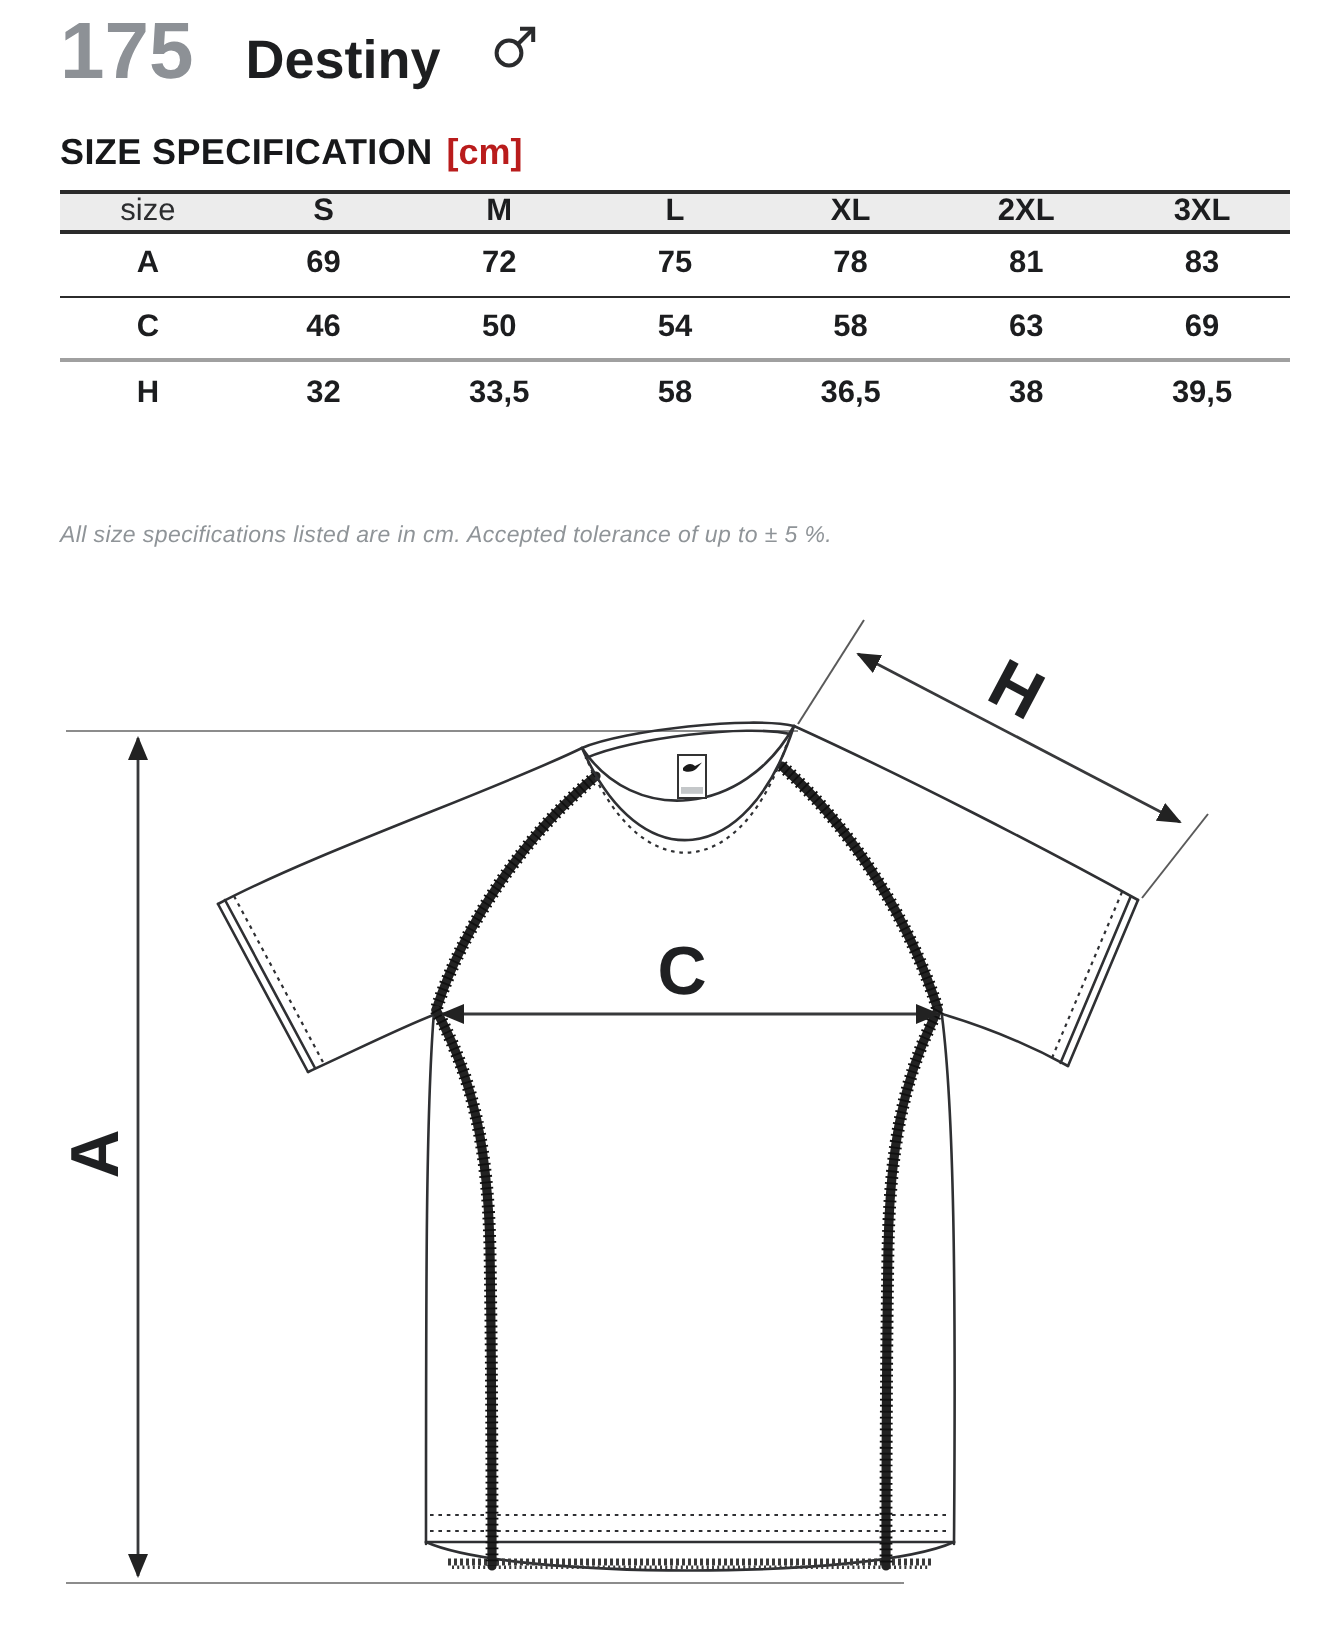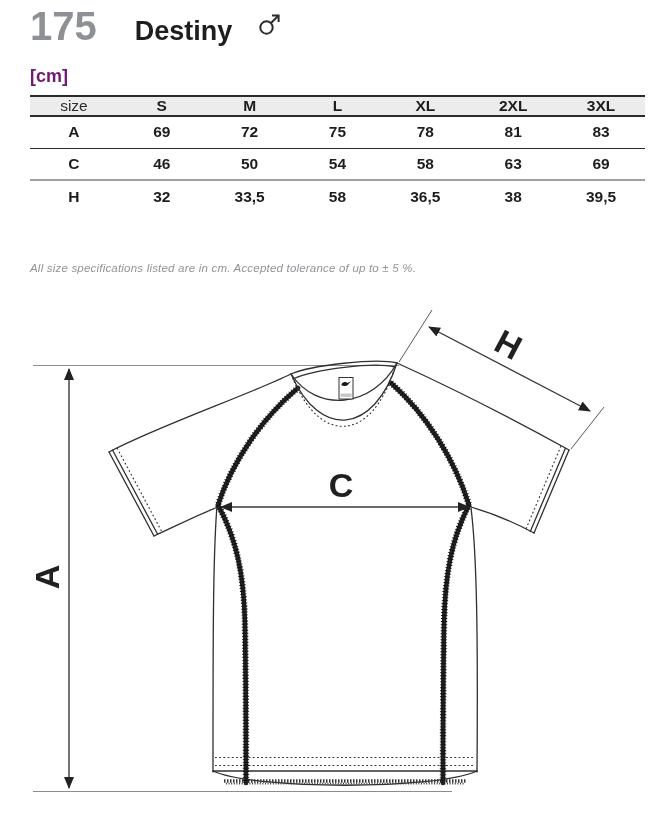--- a/index.html
+++ b/index.html
@@ -2,27 +2,27 @@
 <html><head>
 <meta charset="utf-8">
 <style>
   html,body{margin:0;padding:0;background:#fff;}
   body{width:668px;height:819px;position:relative;font-family:"Liberation Sans",sans-serif;color:#202124;overflow:hidden;}
   .abs{position:absolute;}
 
   
   .title-row{left:30px;top:6px;display:flex;align-items:baseline;gap:26px;}
   .prod-num{font-size:40px;font-weight:bold;color:#8d9196;letter-spacing:0px;line-height:1;}
-  .prod-name{font-size:27px;font-weight:bold;color:#1d1e20;line-height:1;margin-left:12px;}
+  .prod-name{font-size:27px;font-weight:bold;color:#1d1e20;line-height:1;}
   .gender{position:relative;top:-4px;}
 
   
   .section-row{left:30px;top:66px;display:flex;gap:7px;align-items:baseline;}
   .section-title{font-size:18px;font-weight:bold;color:#17181a;letter-spacing:.2px;}
-  .section-unit{font-size:18px;font-weight:bold;color:#701a75;}
+  .section-unit{font-size:18px;font-weight:bold;color:#b91c1c;}
 
   
   table.spec{left:30px;top:95px;position:absolute;width:615px;border-collapse:collapse;table-layout:fixed;
     border-top:2px solid #2b2b2b;}
   table.spec th,table.spec td{text-align:center;font-size:15.5px;padding:0;}
   table.spec thead tr{background:#ececec;height:15px;}
   table.spec thead th{font-weight:bold;color:#1c1d1f;border-bottom:2px solid #2b2b2b;}
   table.spec thead th.size-col{font-weight:normal;color:#2c2d2f;}
   table.spec tbody tr{height:32px;}
   table.spec tbody td{font-weight:bold;color:#1c1d1f;}
@@ -50,20 +50,21 @@
   <span class="gender">
     <svg width="24" height="24" viewBox="0 0 24 24">
       <circle cx="8.5" cy="15.5" r="6.2" fill="none" stroke="#2a2b2d" stroke-width="2"></circle>
       <line x1="13" y1="11" x2="20" y2="4" stroke="#2a2b2d" stroke-width="2"></line>
       <polyline points="14,3.4 20.6,3.4 20.6,10" fill="none" stroke="#2a2b2d" stroke-width="2"></polyline>
     </svg>
   </span>
 </div>
 
 <div class="abs section-row">
+  <span class="section-title">SIZE SPECIFICATION</span>
   <span class="section-unit">[cm]</span>
 </div>
 
 <table class="spec">
   <thead>
     <tr>
       <th class="size-col">size</th>
       <th>S</th>
       <th>M</th>
       <th>L</th>

